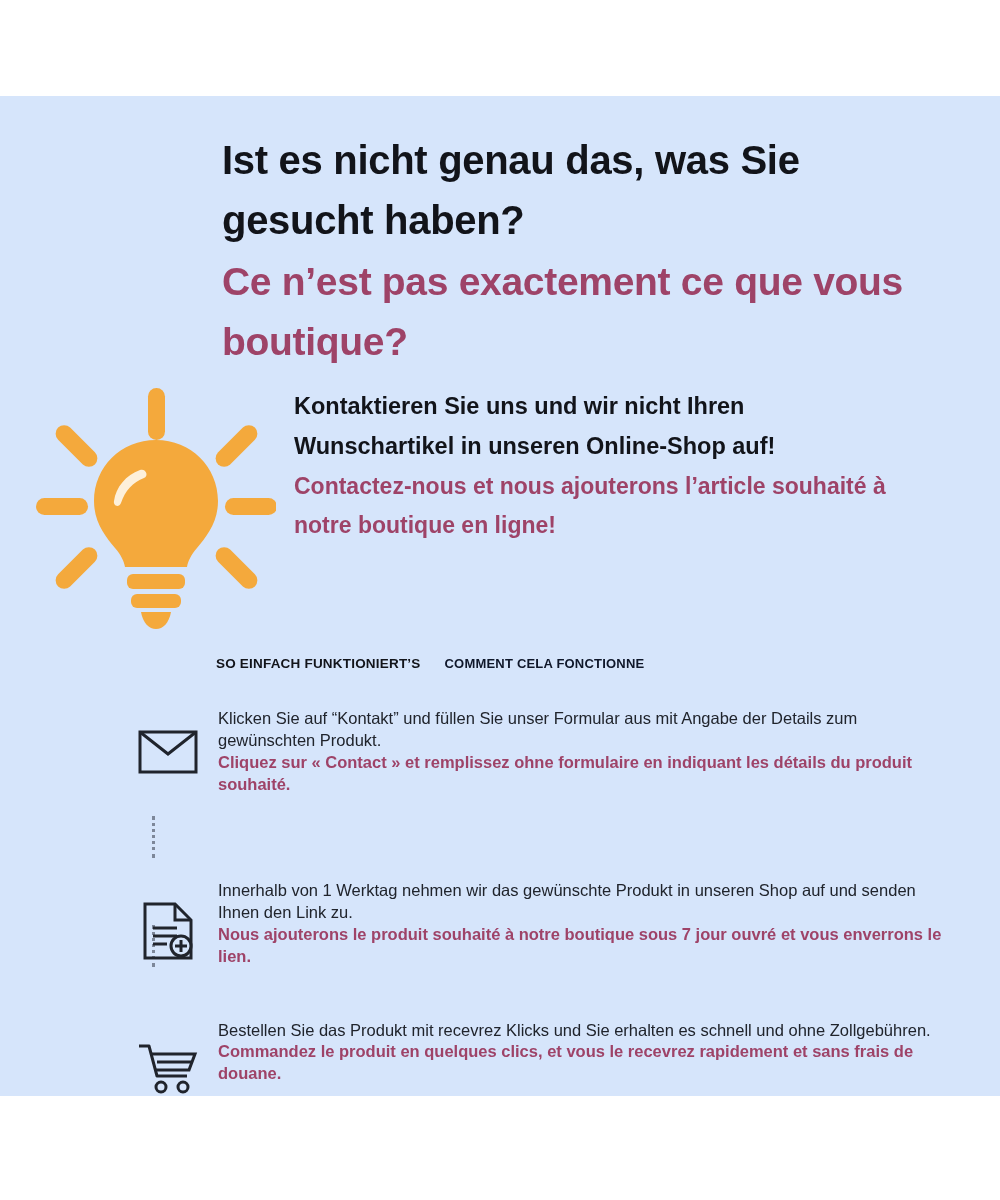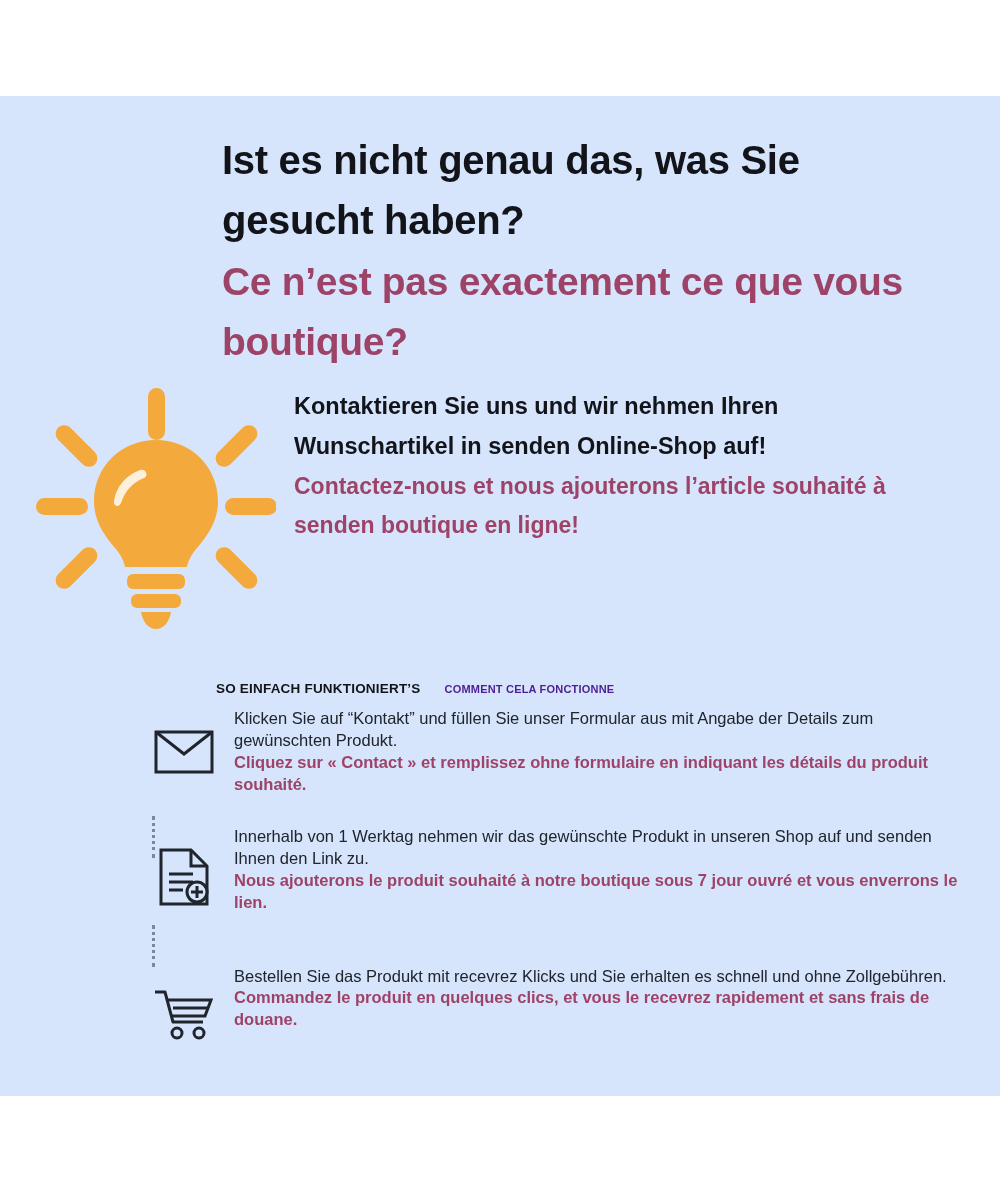--- a/index.html
+++ b/index.html
@@ -75,43 +75,43 @@
     font-size: 23px;
     font-weight: bold;
     color: #9e4368;
     line-height: 1.72;
   }
 
   
   .howto-labels {
     position: absolute;
     left: 216px;
-    top: 681px;
+    top: 656px;
     display: flex;
     align-items: baseline;
     gap: 24px;
   }
   .howto-de {
     font-size: 13.5px;
     font-weight: bold;
     color: #12141a;
     letter-spacing: 0.2px;
   }
   .howto-fr {
-    font-size: 11px;
-    font-weight: bold;
-    color: #4c1d95;
+    font-size: 13px;
+    font-weight: bold;
+    color: #0f172a;
     letter-spacing: 0.2px;
     text-align: right;
   }
 
   
   .steps {
     position: absolute;
-    left: 136px;
+    left: 120px;
     top: 708px;
     width: 830px;
   }
   .step {
     position: relative;
     display: flex;
     align-items: flex-start;
   }
   .step-icon {
     flex: 0 0 96px;
@@ -131,21 +131,21 @@
     color: #20242c;
     line-height: 1.33;
   }
   .step-fr {
     font-size: 16.5px;
     font-weight: bold;
     color: #9e4368;
     line-height: 1.33;
   }
   .step-1 { margin-top: 0px; }
-  .step-2 { margin-top: 30px; }
+  .step-2 { margin-top: 84px; }
   .step-3 { margin-top: 52px; }
 
   
   .dots {
     position: absolute;
     left: 152px;
     width: 3px;
     border-left: 3px dotted #7d8799;
     height: 42px;
   }
@@ -183,22 +183,22 @@
         <path d="M104 82c-14 5-24 17-26 31-1 5 5 7 7 2 4-12 12-21 23-25 5-2 2-10-4-8z" fill="#fdf0da"></path>
 
         <rect x="91" y="186" width="58" height="15" rx="6"></rect>
         <rect x="95" y="206" width="50" height="14" rx="6"></rect>
         <path d="M105 224h30c-2 11-8 17-15 17s-13-6-15-17z"></path>
       </g>
     </svg>
   </div>
 
   <div class="subhead">
-    <div class="subhead-de">Kontaktieren Sie uns und wir nehmen Ihren Wunschartikel in senden Online-Shop auf!</div>
-    <div class="subhead-fr">Contactez-nous et nous ajouterons l’article souhaité à senden boutique en ligne!</div>
+    <div class="subhead-de">Kontaktieren Sie uns und wir nicht Ihren Wunschartikel in unseren Online-Shop auf!</div>
+    <div class="subhead-fr">Contactez-nous et nous ajouterons l’article souhaité à notre boutique en ligne!</div>
   </div>
 
   <div class="howto-labels">
     <span class="howto-de">SO EINFACH FUNKTIONIERT’S</span>
     <span class="howto-fr">COMMENT CELA FONCTIONNE</span>
   </div>
 
   <div class="dots dots-1"></div>
   <div class="dots dots-2"></div>
 

